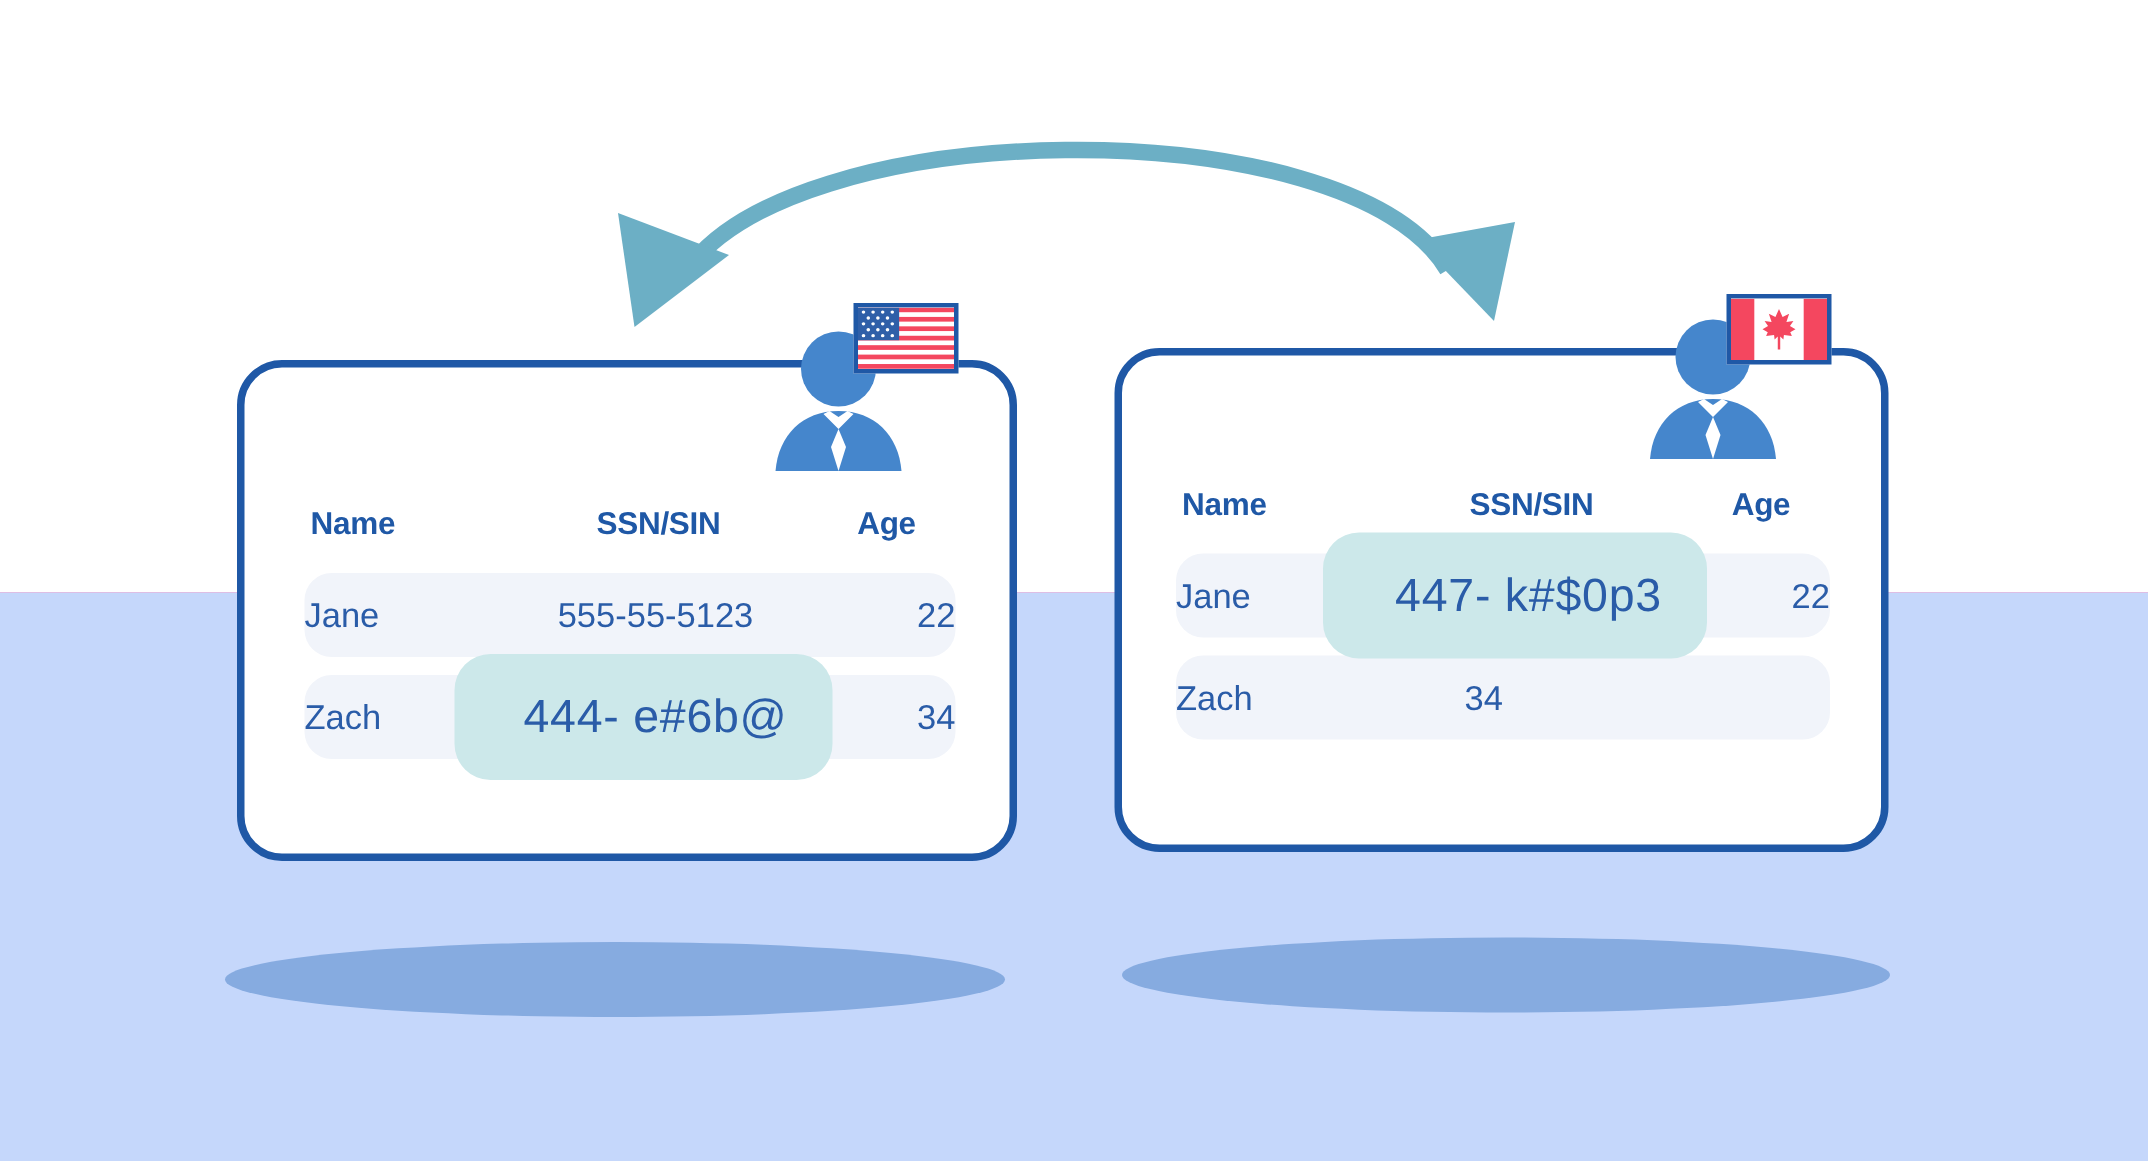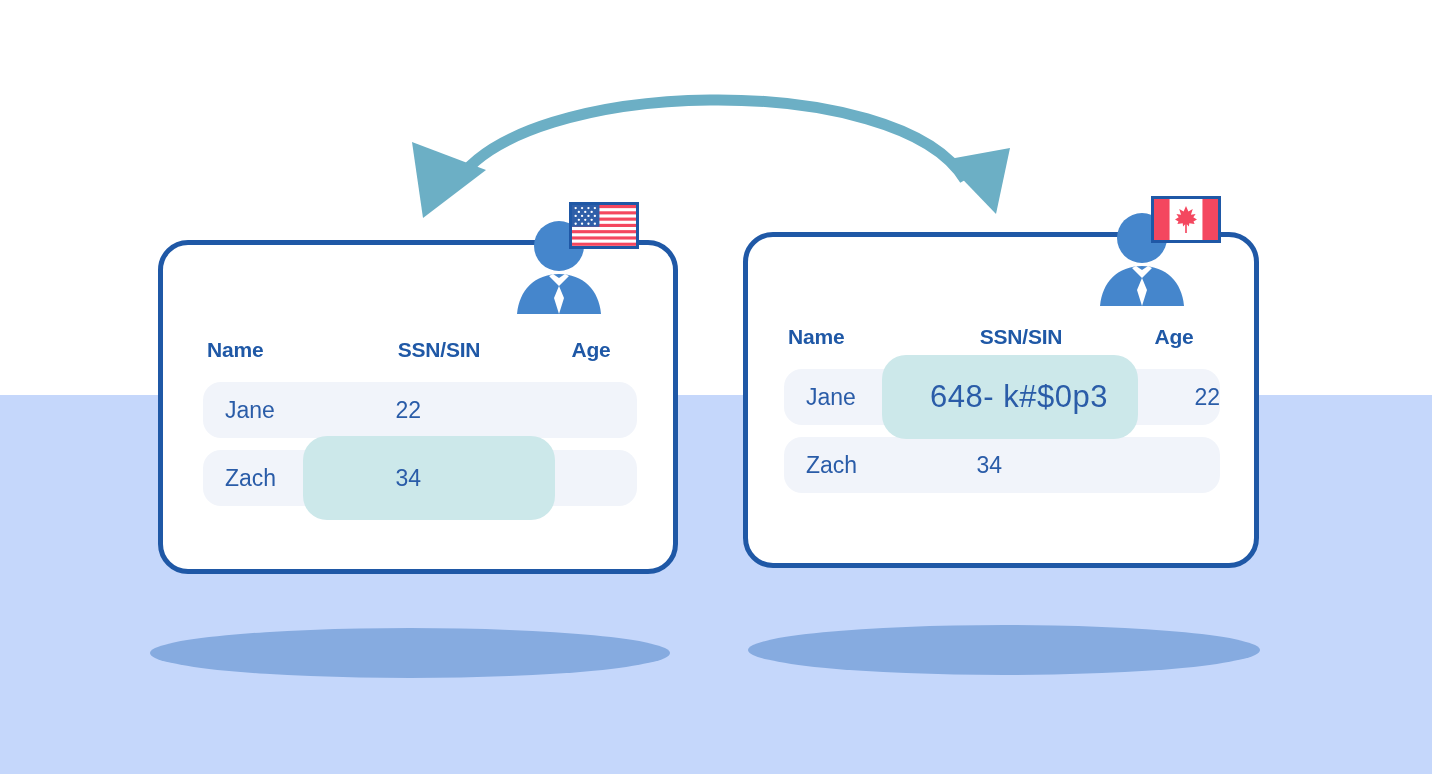--- a/index.html
+++ b/index.html
@@ -110,21 +110,21 @@
     border-radius: 18px;
     margin-top: 12px;
   }
   .cell {
     color: #2a5ca8;
     font-size: 23px;
     font-weight: 400;
     z-index: 2;
     position: relative;
   }
-  .cell.c-name { width: 126px; text-align: left; padding-left: 22px; box-sizing: border-box; }
+  .cell.c-name { width: 126px; text-align: left; box-sizing: border-box; }
   .cell.c-ssn  { flex: 1 1 auto; text-align: center; }
   .cell.c-age  { width: 92px; text-align: right; }
 
   
   .row.highlight .c-ssn {
     font-size: 31px;
     letter-spacing: 0.5px;
   }
   .pill {
     position: absolute;
@@ -158,26 +158,28 @@
     <div class="table left">
 
       <div class="thead">
         <div class="th c-name">Name</div>
         <div class="th c-ssn">SSN/SIN</div>
         <div class="th c-age">Age</div>
       </div>
 
       <div class="row">
         <div class="cell c-name">Jane</div>
+        <div class="cell c-ssn">555-55-5123</div>
         <div class="cell c-age">22</div>
       </div>
 
       <div class="row highlight">
         <div class="pill left-pill"></div>
         <div class="cell c-name">Zach</div>
+        <div class="cell c-ssn">444- e#6b@</div>
         <div class="cell c-age">34</div>
       </div>
 
     </div>
   </div>
 
   <div class="avatar-wrap left">
     <svg class="avatar-svg" width="92" height="96" viewBox="0 0 92 96" xmlns="http://www.w3.org/2000/svg">
       <circle cx="46" cy="28" r="25" fill="#4586cc"></circle>
       <path d="M 46,56 C 22,56 6,72 4,96 L 88,96 C 86,72 70,56 46,56 Z" fill="#4586cc"></path>
@@ -226,21 +228,21 @@
 
       <div class="thead">
         <div class="th c-name">Name</div>
         <div class="th c-ssn">SSN/SIN</div>
         <div class="th c-age">Age</div>
       </div>
 
       <div class="row highlight">
         <div class="pill right-pill"></div>
         <div class="cell c-name">Jane</div>
-        <div class="cell c-ssn">648- k#$0p3</div>
+        <div class="cell c-ssn">447- k#$0p3</div>
         <div class="cell c-age">22</div>
       </div>
 
       <div class="row">
         <div class="cell c-name">Zach</div>
         <div class="cell c-age">34</div>
       </div>
 
     </div>
   </div>

